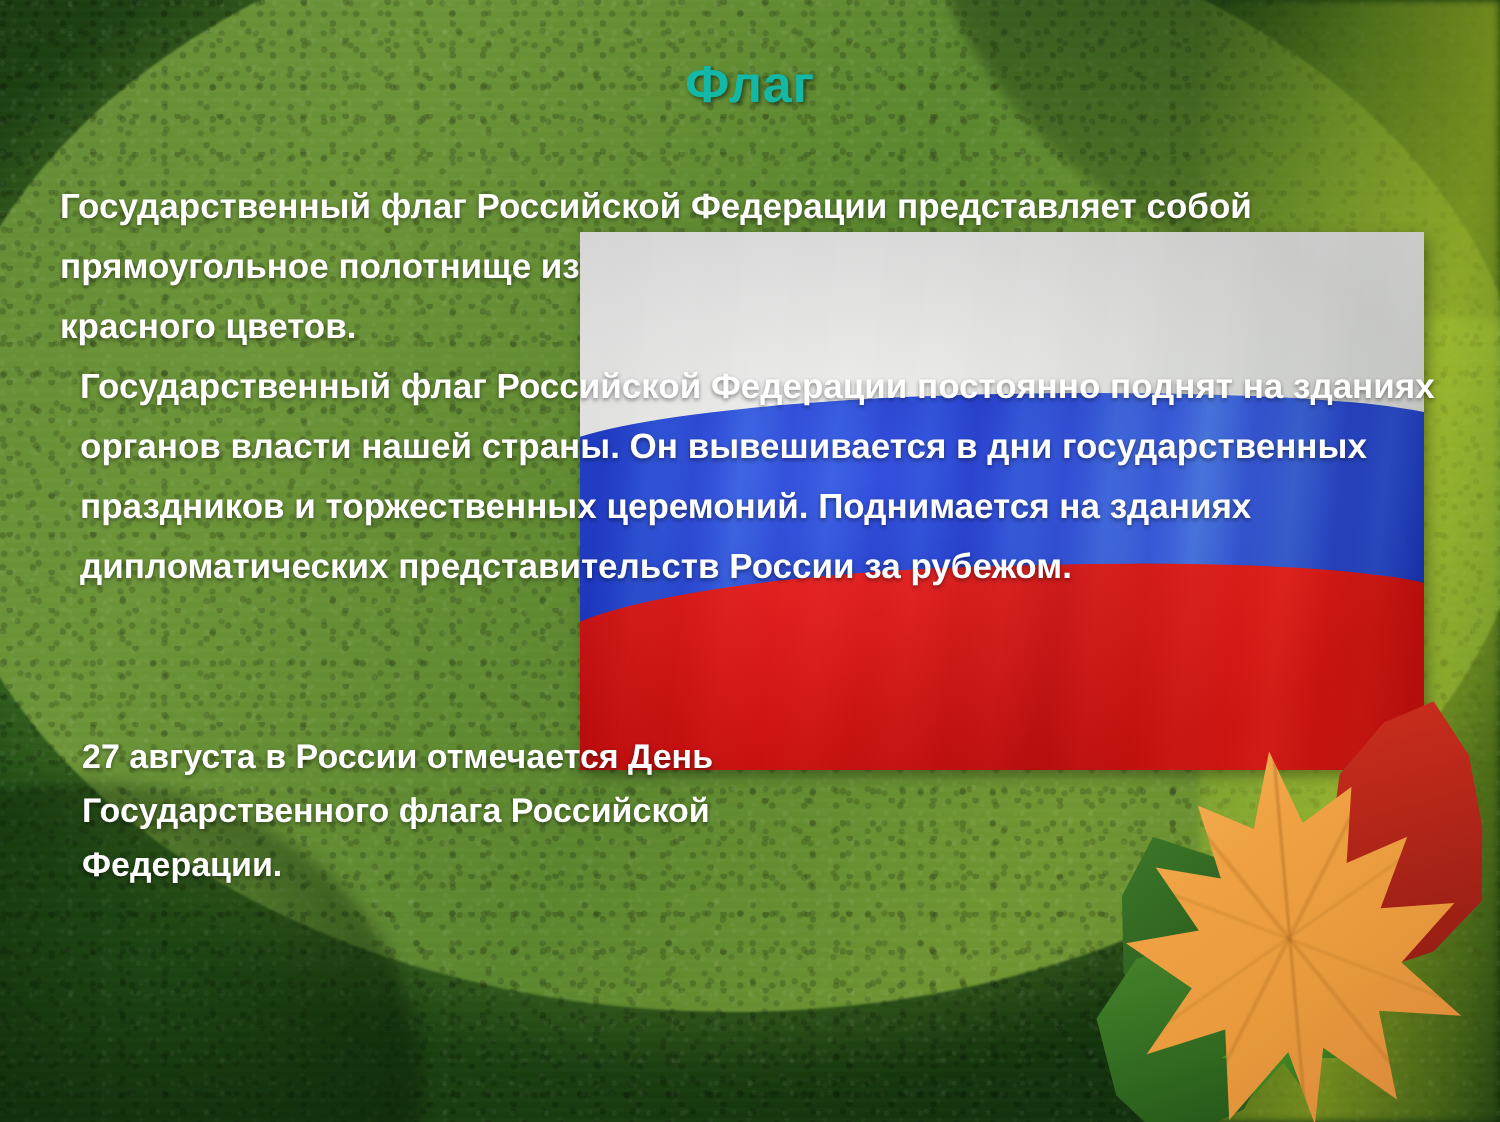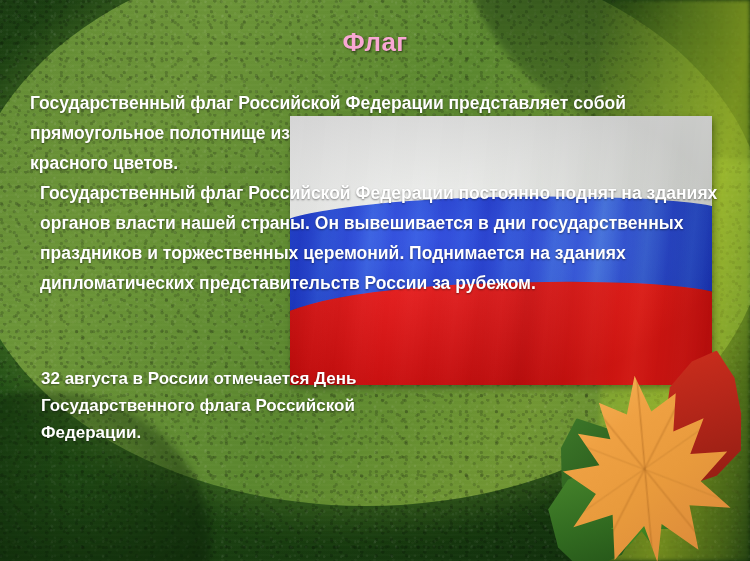--- a/index.html
+++ b/index.html
@@ -117,21 +117,21 @@
 
   
   .title {
     position: absolute;
     left: 0;
     top: 27px;
     width: 750px;
     text-align: center;
     font-size: 26px;
     font-weight: bold;
-    color: #f9a8d4;
+    color: #14b8a6;
     letter-spacing: 0.4px;
     text-shadow: 1px 1px 2px rgba(0,0,0,0.55);
   }
 
   
   .flag-photo {
     position: absolute;
     left: 290px;
     top: 116px;
     width: 422px;
@@ -312,21 +312,21 @@
   <div class="flag-photo">
     <div class="stripe flag-white"></div>
     <div class="stripe flag-blue"></div>
     <div class="stripe flag-red"></div>
     <div class="flag-folds"></div>
     <div class="flag-shade"></div>
   </div>
 
   <div class="body-text" id="para2">Государственный флаг Российской Федерации постоянно поднят на зданиях органов власти нашей страны. Он вывешивается в дни государственных праздников и торжественных церемоний. Поднимается на зданиях дипломатических представительств России за рубежом.</div>
 
-  <div class="body-text" id="para3">32 августа в России отмечается День Государственного флага Российской Федерации.</div>
+  <div class="body-text" id="para3">27 августа в России отмечается День Государственного флага Российской Федерации.</div>
 
   <div class="leaves">
     <div class="leaf-red"></div>
     <div class="leaf-green-a"></div>
     <div class="leaf-green-b"></div>
     <div class="leaf-sprig"></div>
     <div class="leaf-maple">
       <div class="leaf-maple-veins"></div>
     </div>
   </div>

